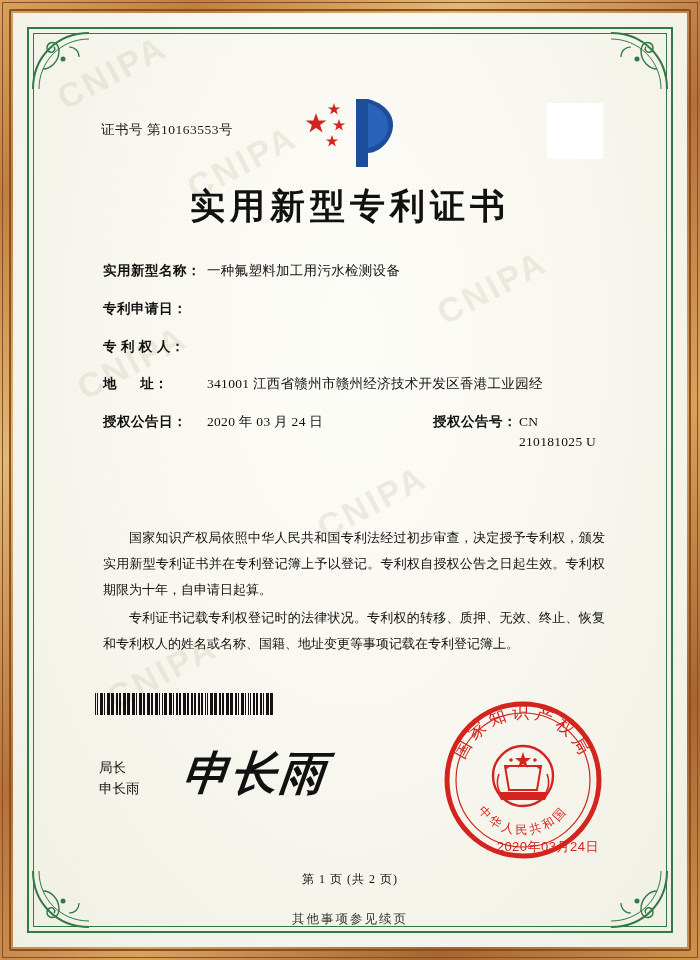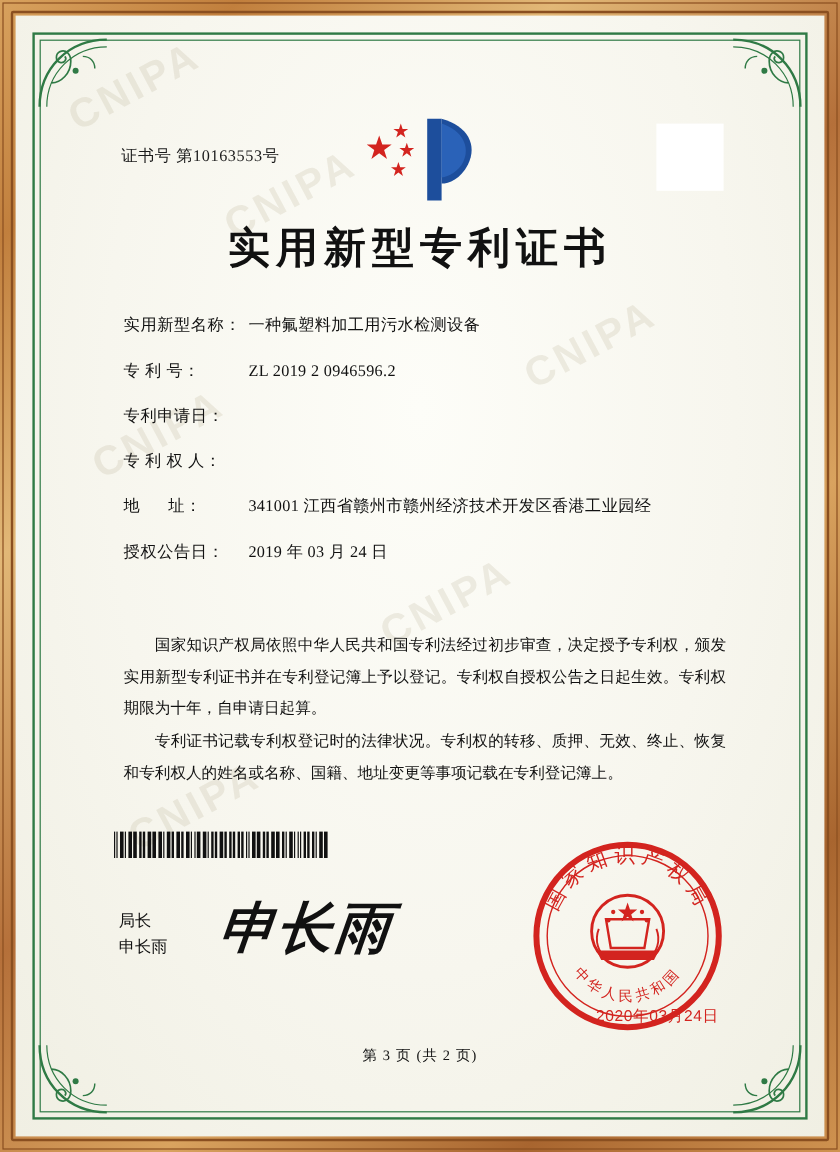--- a/index.html
+++ b/index.html
@@ -164,20 +164,21 @@
   .field-row {
     display: flex;
     align-items: flex-start;
     margin-bottom: 17.5px;
   }
   .f-label {
     width: 104px;
     flex: none;
     white-space: pre;
     letter-spacing: 0.5px;
+    font-weight: bold;
   }
   .f-value {
     flex: 1;
     letter-spacing: 0.3px;
   }
   .f-value-2 {
     margin-left: 104px;
     margin-top: -14px;
     margin-bottom: 17.5px;
     font-size: 13.5px;
@@ -355,38 +356,38 @@
       </div>
 
       <div class="title">实用新型专利证书</div>
 
       <div class="fields">
         <div class="field-row">
           <div class="f-label">实用新型名称：</div>
           <div class="f-value">一种氟塑料加工用污水检测设备</div>
         </div>
         <div class="field-row">
-          <div class="f-label">专 利 号：</div>
-          <div class="f-value">ZL 2019 2 0946596.2</div>
-        </div>
-        <div class="field-row">
           <div class="f-label">专利申请日：</div>
         </div>
         <div class="field-row">
           <div class="f-label">专 利 权 人：</div>
         </div>
         <div class="field-row">
           <div class="f-label">地      址：</div>
           <div class="f-value">341001 江西省赣州市赣州经济技术开发区香港工业园经</div>
         </div>
 
         <div class="field-row dual-row">
           <div class="dual-left">
             <div class="f-label">授权公告日：</div>
-            <div class="f-value">2019 年 03 月 24 日</div>
+            <div class="f-value">2020 年 03 月 24 日</div>
+          </div>
+          <div class="dual-right">
+            <div class="f-label">授权公告号：</div>
+            <div class="f-value">CN 210181025 U</div>
           </div>
         </div>
       </div>
 
       <div class="paragraphs">
         <p>国家知识产权局依照中华人民共和国专利法经过初步审查，决定授予专利权，颁发实用新型专利证书并在专利登记簿上予以登记。专利权自授权公告之日起生效。专利权期限为十年，自申请日起算。</p>
         <p>专利证书记载专利权登记时的法律状况。专利权的转移、质押、无效、终止、恢复和专利权人的姓名或名称、国籍、地址变更等事项记载在专利登记簿上。</p>
       </div>
 
       <div class="barcode" id="barcode">
@@ -475,16 +476,17 @@
           <text font-size="17" fill="#d3241f" font-family="'Liberation Serif', serif" letter-spacing="5">
             <textPath href="#arcTop" startOffset="50%" text-anchor="middle" id="seal-top-text">国家知识产权局</textPath>
           </text>
           <text font-size="12" fill="#d3241f" font-family="'Liberation Serif', serif" letter-spacing="3">
             <textPath href="#arcBottom" startOffset="50%" text-anchor="middle" id="seal-bottom-text">中华人民共和国</textPath>
           </text>
         </svg>
       </div>
       <div class="seal-date">2020年03月24日</div>
 
-      <div class="page-no">第 3 页 (共 2 页)</div>
+      <div class="page-no">第 1 页 (共 2 页)</div>
+      <div class="footnote">其他事项参见续页</div>
     </div>
   </div>
 </div>
 
 </body></html>

